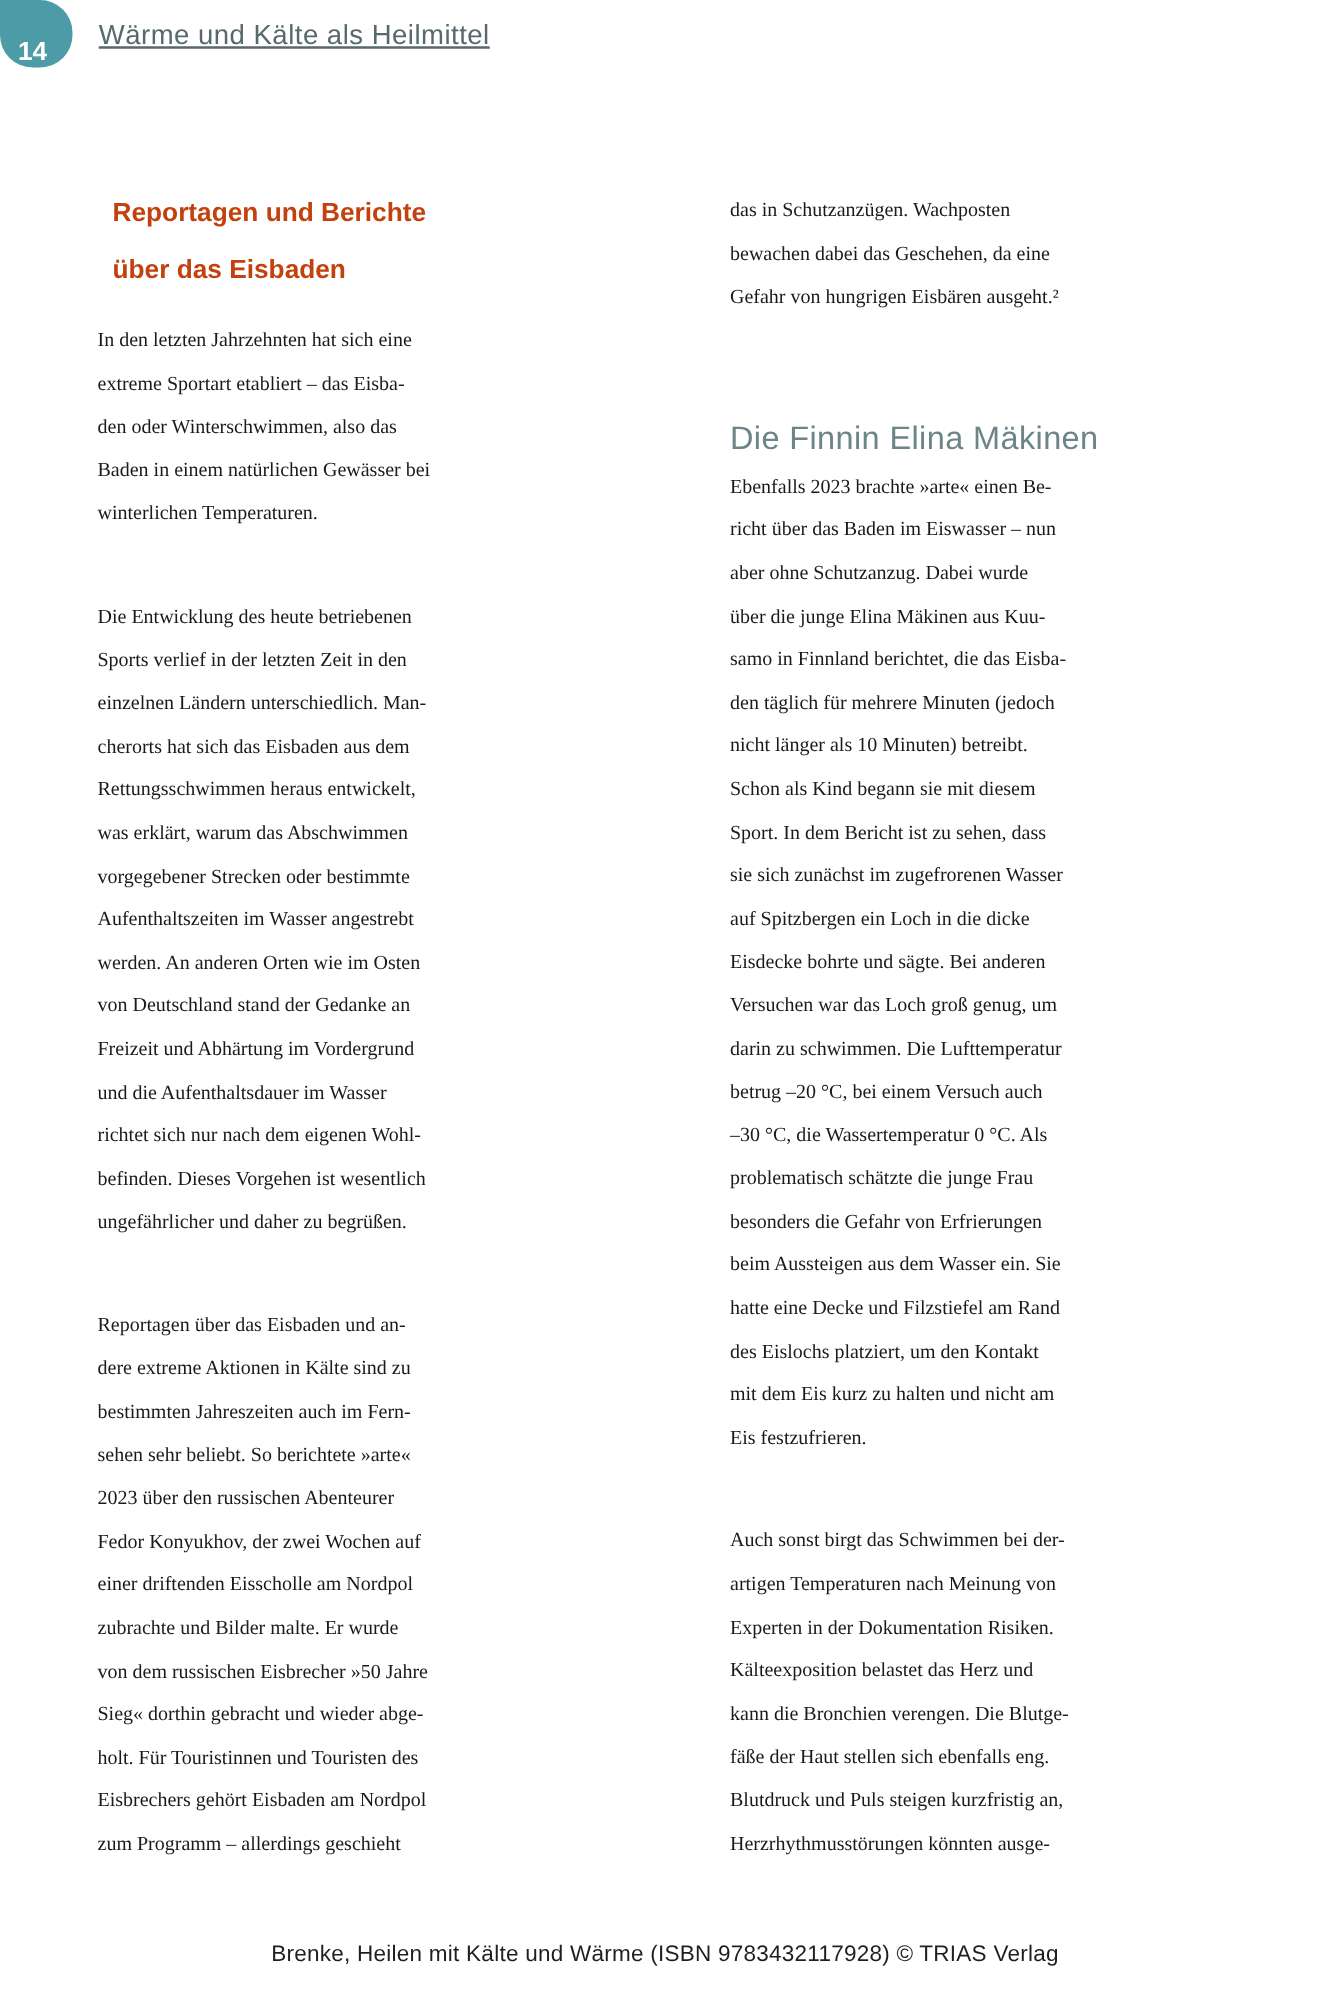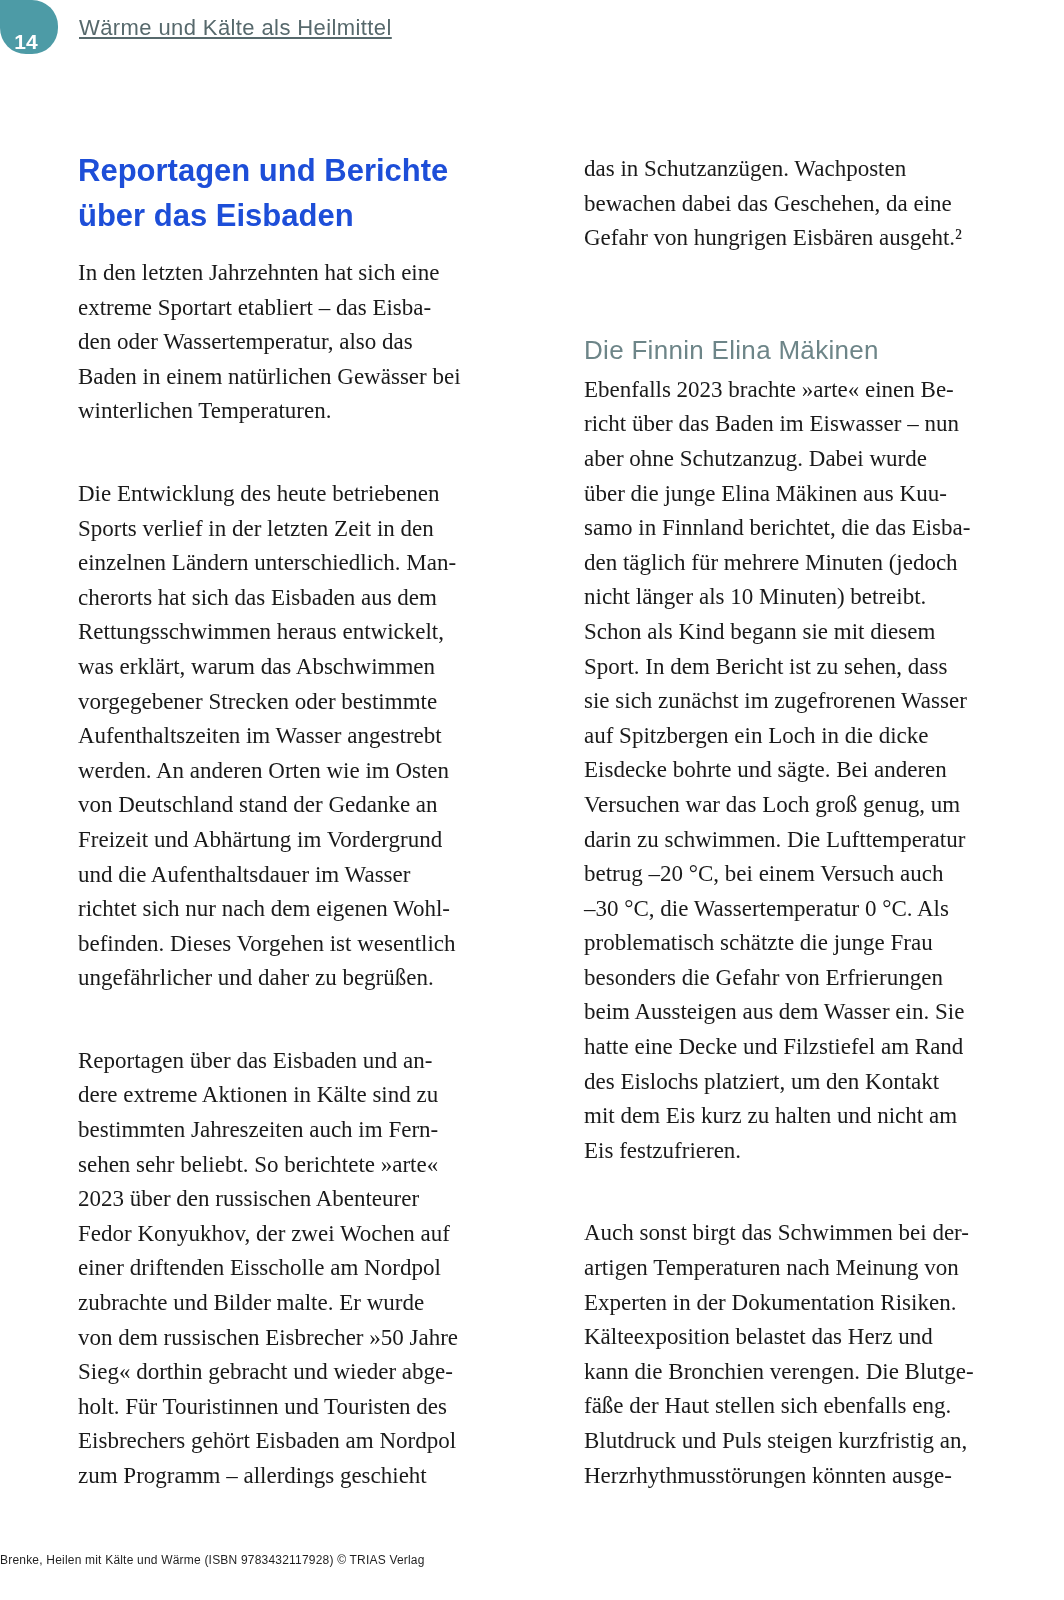--- a/index.html
+++ b/index.html
@@ -32,44 +32,45 @@
     text-decoration: underline;
   }
   
   .main {
     position: absolute; top: 148px; left: 78px; right: 14px;
     display: flex; gap: 58px;
   }
   .col { width: 448px; flex: none; }
   .col-right { width: 466px; padding-top: 4px; }
   .heading-gold {
-    font-size: 31px; line-height: 45px; font-weight: bold;
-    color: #1d4ed8;
-    margin: 0 0 18px 0;
+    font-size: 21px; line-height: 45px; font-weight: bold;
+    color: #c2410c;
+    margin: 0 0 18px 12px;
     white-space: pre;
   }
   .subhead-teal {
     font-size: 26px; line-height: 34px; font-weight: normal;
     color: #6d8588;
     letter-spacing: 0.3px;
     margin: 77px 0 6px 0;
     white-space: pre;
   }
   .para {
     font-family: "Liberation Serif", serif;
-    font-size: 23px; line-height: 34.6px;
+    font-size: 16px; line-height: 34.6px;
     color: #1a1a1a;
     margin: 0 0 48px 0;
     white-space: pre;
   }
   .para:last-child { margin-bottom: 16px; }
   
   .footer {
     position: absolute; left: 0; right: 0; top: 1553px;
-    font-size: 12px;
+    text-align: center;
+    font-size: 18px;
     color: #1f1f1f;
     letter-spacing: 0.2px;
   }
 </style>
 </head>
 <body>
 
 <div class="page">
 
   <div class="page-badge">
@@ -78,21 +79,21 @@
 
   <div class="running-head">Wärme und Kälte als Heilmittel</div>
 
   <div class="main">
 
     <div class="col col-left">
       <h1 class="heading-gold">Reportagen und Berichte
 über das Eisbaden</h1>
       <p class="para">In den letzten Jahrzehnten hat sich eine
 extreme Sportart etabliert – das Eisba-
-den oder Wassertemperatur, also das
+den oder Winterschwimmen, also das
 Baden in einem natürlichen Gewässer bei
 winterlichen Temperaturen.</p>
       <p class="para">Die Entwicklung des heute betriebenen
 Sports verlief in der letzten Zeit in den
 einzelnen Ländern unterschiedlich. Man-
 cherorts hat sich das Eisbaden aus dem
 Rettungsschwimmen heraus entwickelt,
 was erklärt, warum das Abschwimmen
 vorgegebener Strecken oder bestimmte
 Aufenthaltszeiten im Wasser angestrebt

